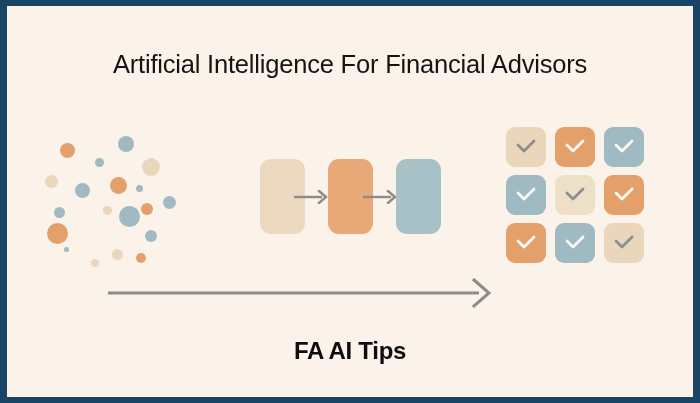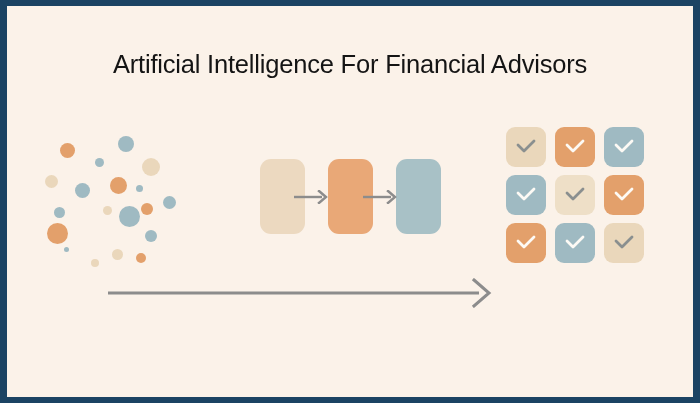--- a/index.html
+++ b/index.html
@@ -244,15 +244,16 @@
         </div>
       </div>
 
     <div id="long-arrow">
       <svg width="394" height="30" viewBox="0 0 394 30" aria-hidden="true">
         <line id="la-line" x1="7" y1="15" x2="378" y2="15" stroke="#8c8c8c" stroke-width="3" stroke-linecap="butt"></line>
         <polyline id="la-head" points="373,2 388,15 373,28" fill="none" stroke="#8c8c8c" stroke-width="3" stroke-linecap="square" stroke-linejoin="miter"></polyline>
       </svg>
     </div>
 
+    <div id="caption" style="color: rgb(13, 13, 13);">FA AI Tips</div>
 
   </div>
 </div>
 
 </body></html>

